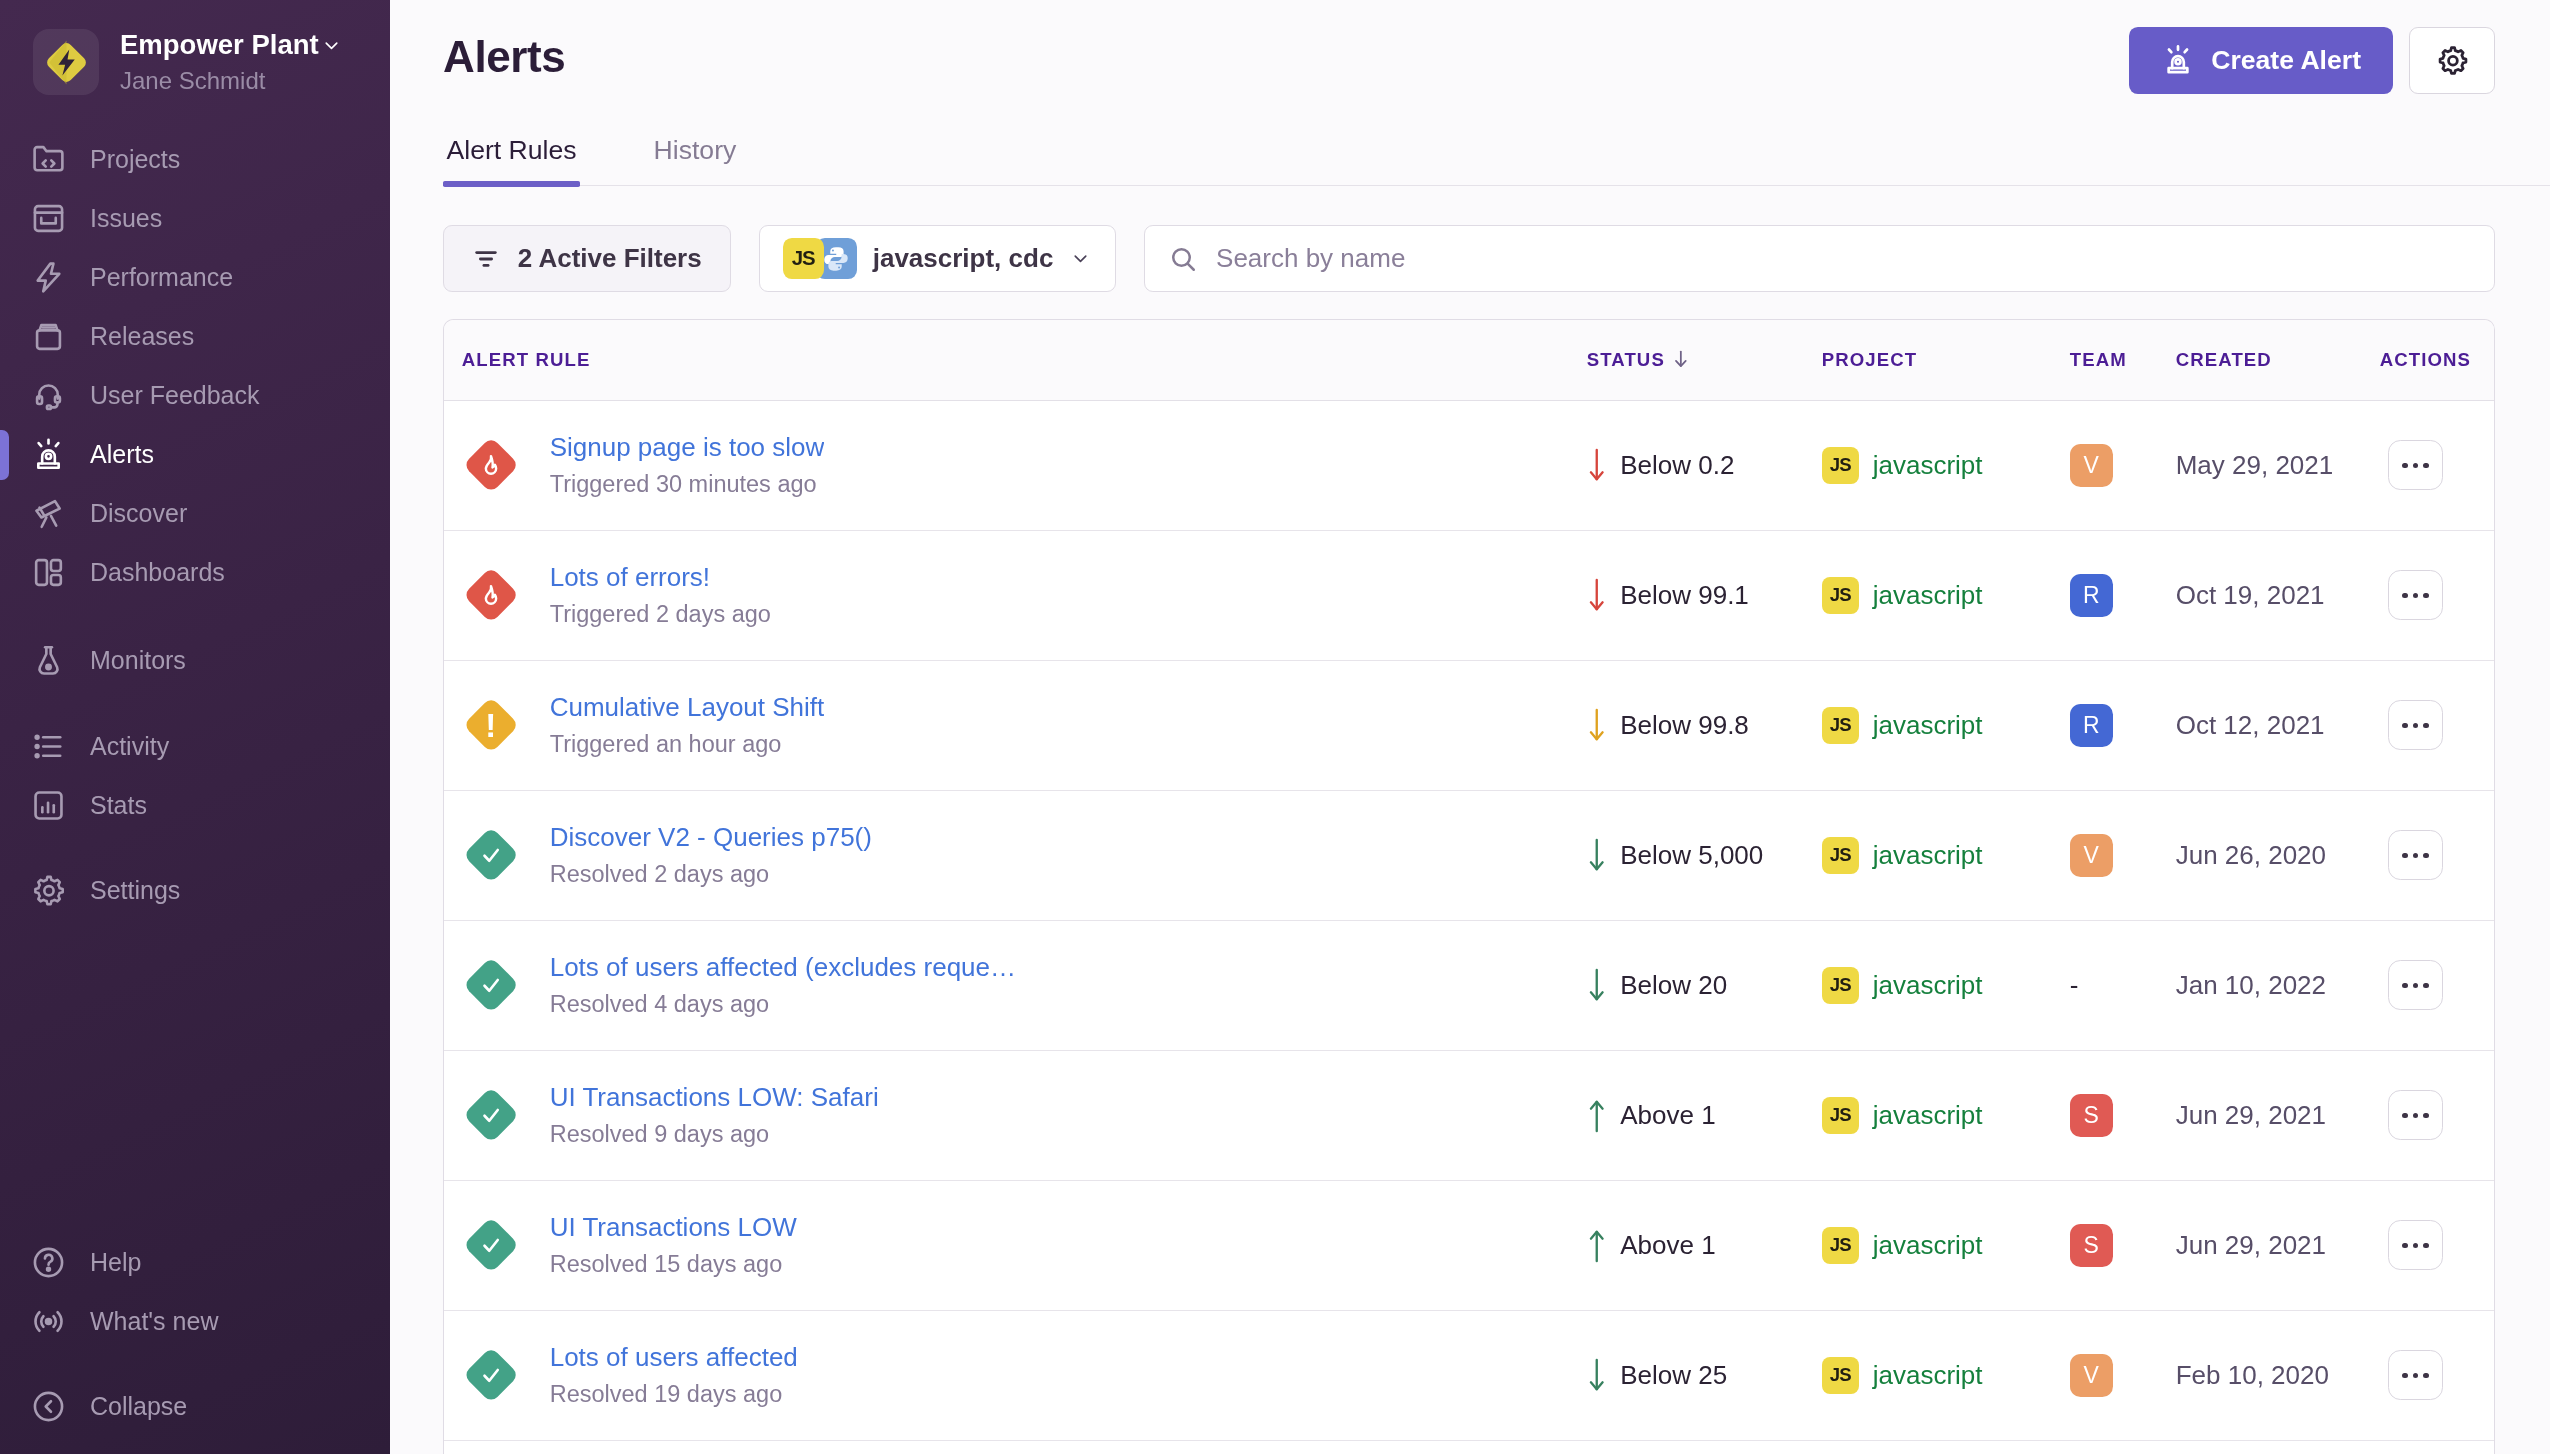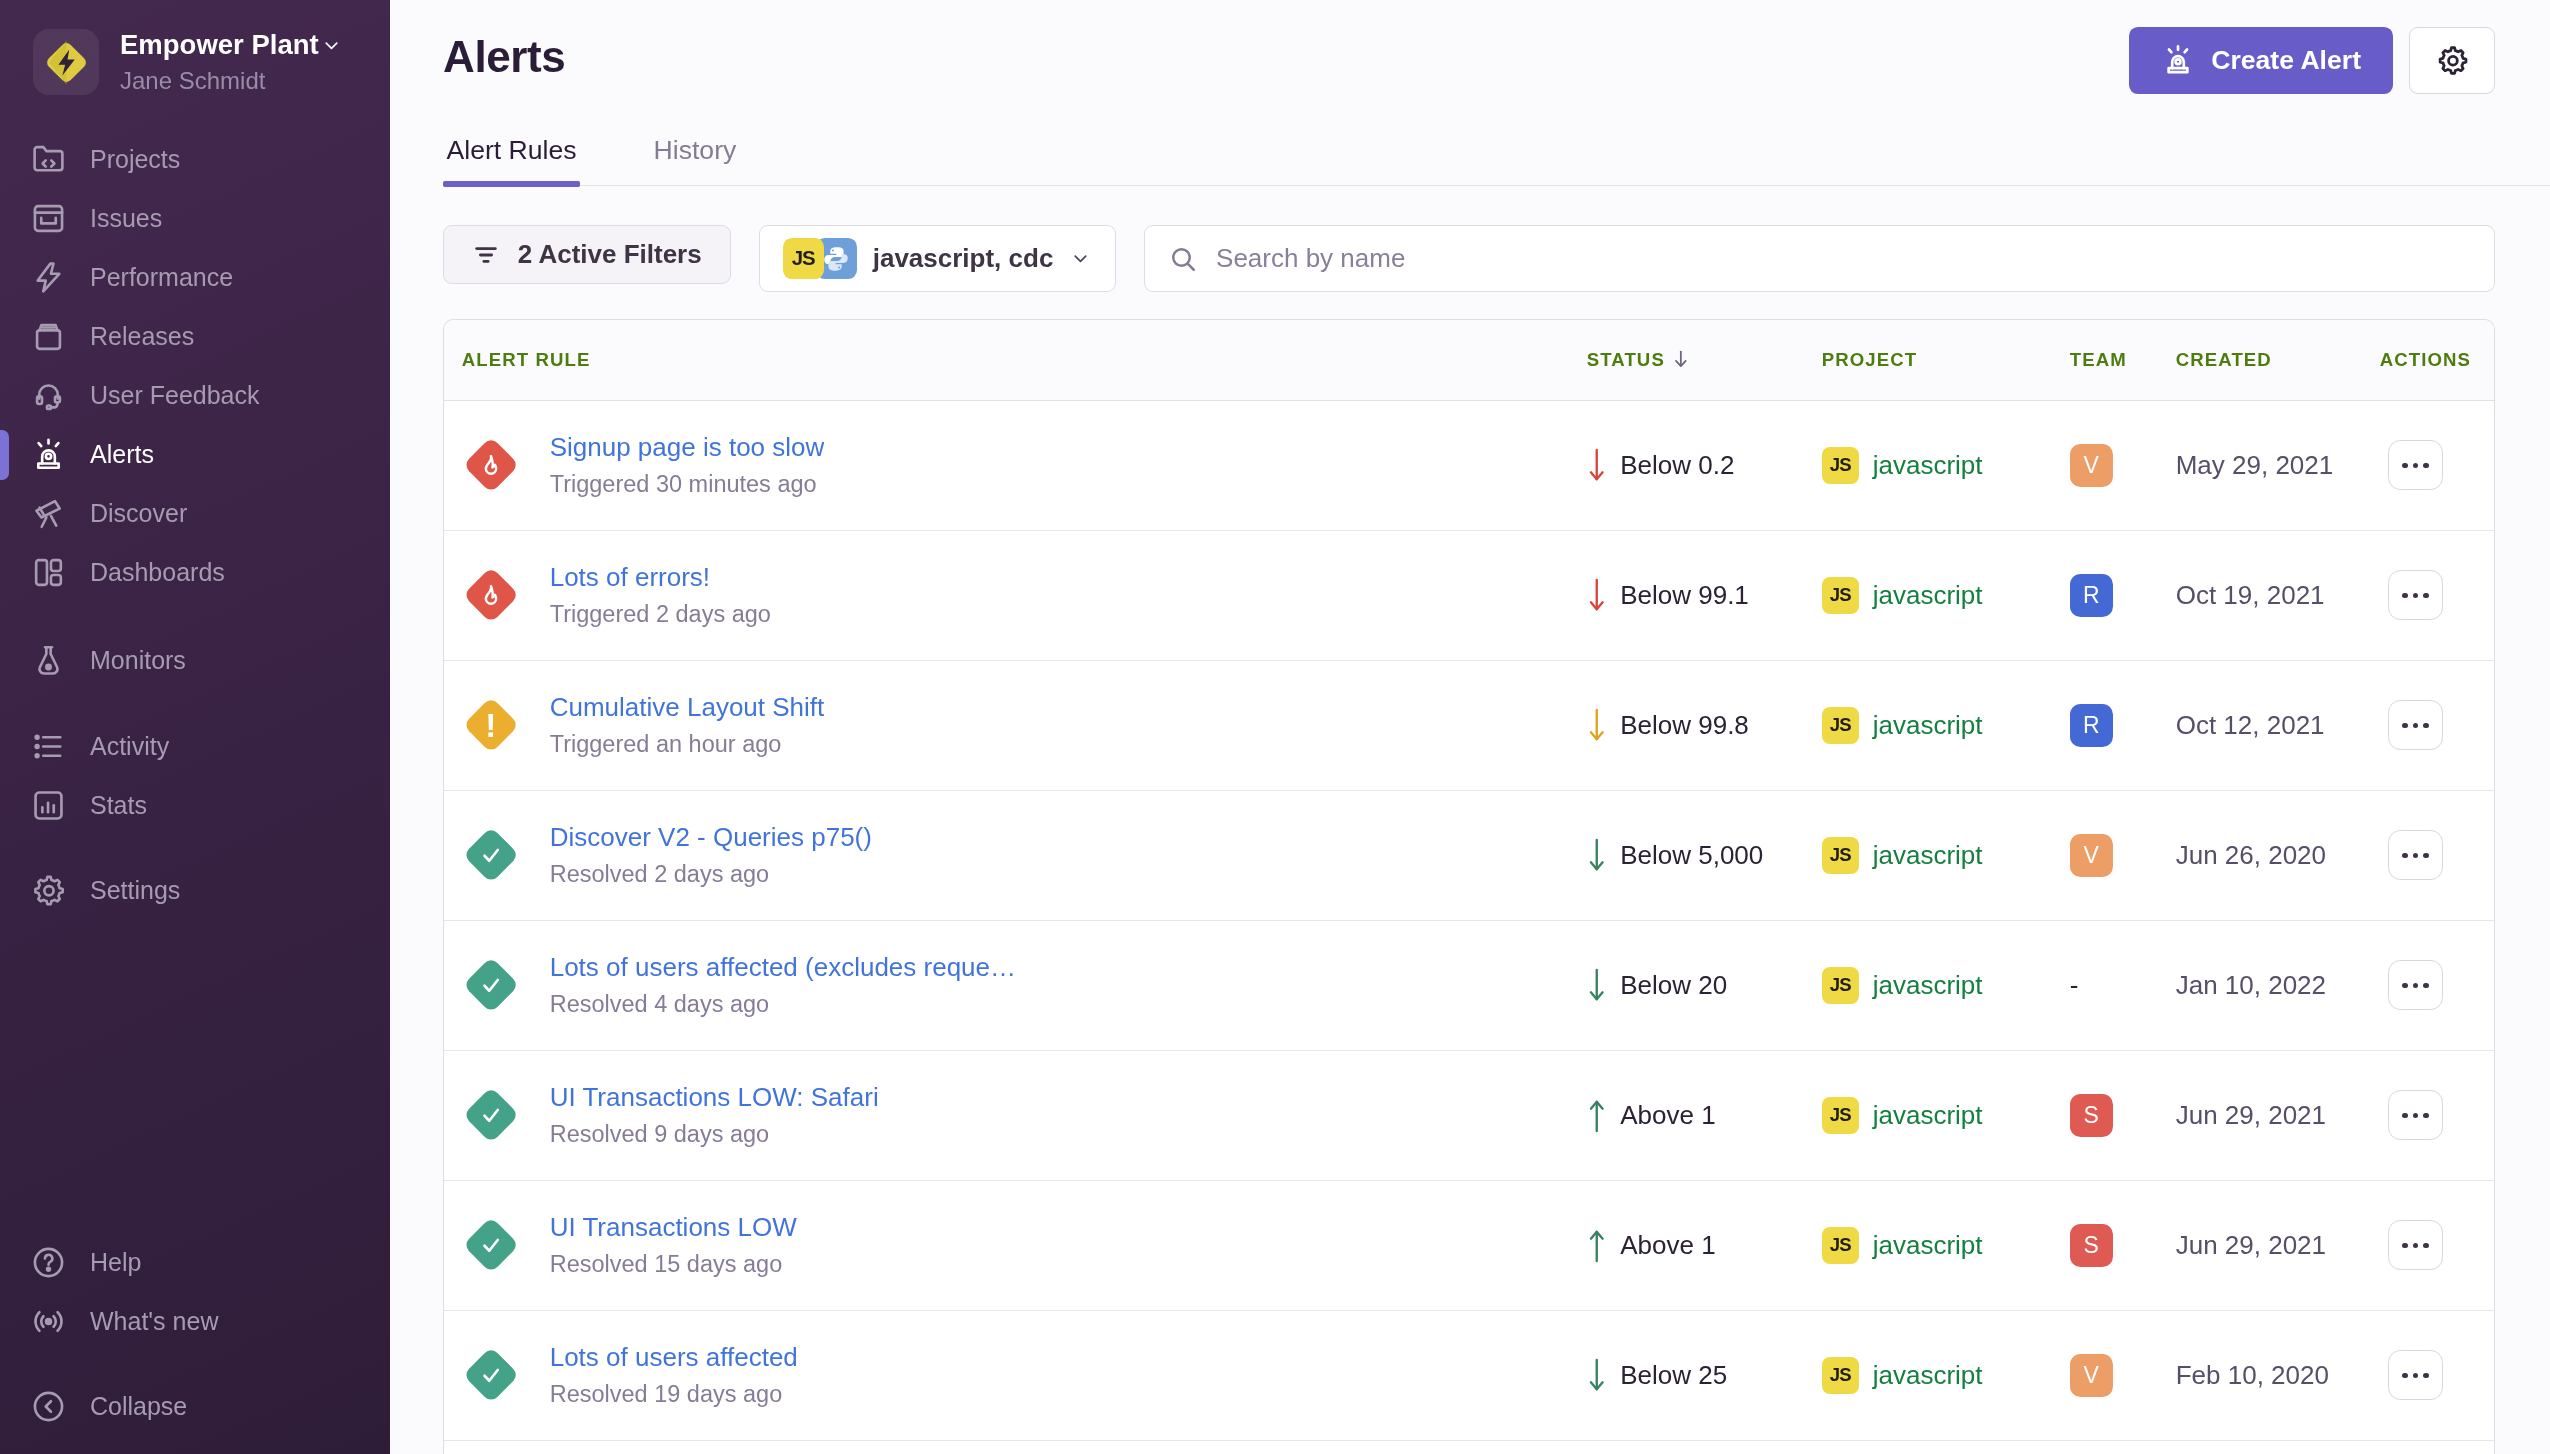--- a/index.html
+++ b/index.html
@@ -69,21 +69,21 @@
   .tab { font-size:26.6px; color:#857B93; padding:0 3.5px 19.5px 3.5px; position:relative; cursor:pointer; }
   .tab.active { color:#2B1D38; }
   .tab.active::after {
     content:""; position:absolute; left:0; right:0; bottom:-1.8px; height:6.2px;
     background:#6C5FC7; border-radius:1.8px;
   }
 
   
   .filter-row { display:flex; gap:28px; margin:39px 55px 0 53px; }
   .btn-filter {
-    height:59px; padding:0 28px; border-radius:8.9px;
+    height:67px; padding:0 28px; border-radius:8.9px;
     background:#F5F3F8; border:1.8px solid #DFDBE4;
     display:flex; align-items:center; gap:17.7px;
     font-size:26px; font-weight:bold; color:#3E3446; cursor:pointer; white-space:nowrap;
   }
   .btn-filter .ico { stroke-width:2.4; }
   .select-project {
     height:67px; padding:0 23px; border-radius:8.9px;
     background:#FFFFFF; border:1.8px solid #DFDBE4;
     display:flex; align-items:center; gap:16px;
     font-size:26px; font-weight:bold; color:#3E3446; cursor:pointer; white-space:nowrap;
@@ -107,21 +107,21 @@
 
   
   .alerts-table {
     margin:26.6px 55px 0 53px; height:1142px;
     background:#FFFFFF; border:1.8px solid #E0DCE5; border-bottom:none;
     border-radius:10.6px 10.6px 0 0; overflow:hidden;
   }
   .thead, .trow { display:grid; grid-template-columns:1125px 235px 248px 106px 204px 1fr; align-items:center; }
   .thead {
     height:81px; background:#FBFAFC; border-bottom:1.8px solid #E3E0E7;
-    color:#4d7c0f; font-size:18.6px; font-weight:bold; letter-spacing:1.1px;
+    color:#4c1d95; font-size:18.6px; font-weight:bold; letter-spacing:1.1px;
   }
   .th { padding-left:17.7px; white-space:nowrap; }
   .th-status { display:flex; align-items:center; gap:7px; }
   .th-status svg { stroke:#6F6287; stroke-width:2; fill:none; stroke-linecap:round; stroke-linejoin:round; }
   .th-actions { text-align:right; padding-right:26.6px; }
 
   .trow { height:130px; border-bottom:1.8px solid #E7E4EA; background:#FFFFFF; }
   .cell-rule { display:flex; align-items:center; gap:30px; padding-left:17.7px; min-width:0; }
   .rule-icon { width:58px; height:58px; position:relative; flex:none; display:flex; align-items:center; justify-content:center; }
   .diamond { position:absolute; inset:8.9px; border-radius:8.9px; transform:rotate(45deg); }

